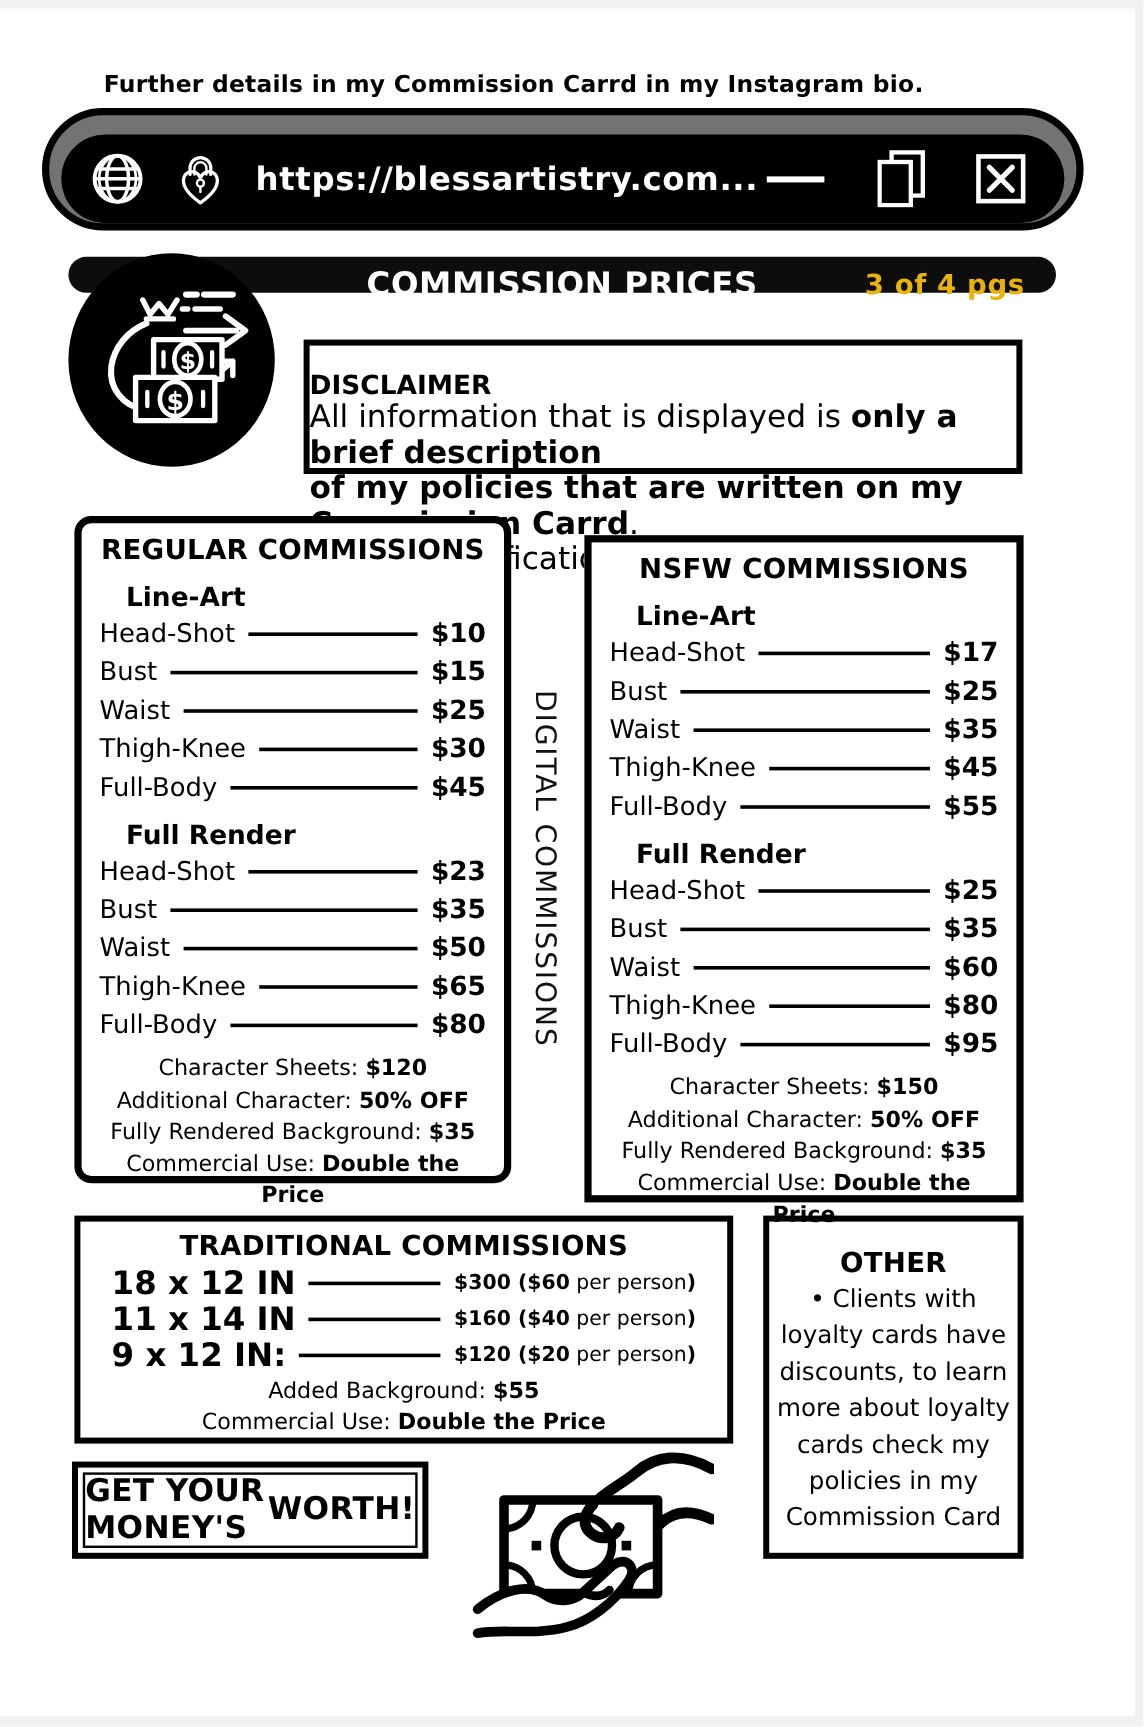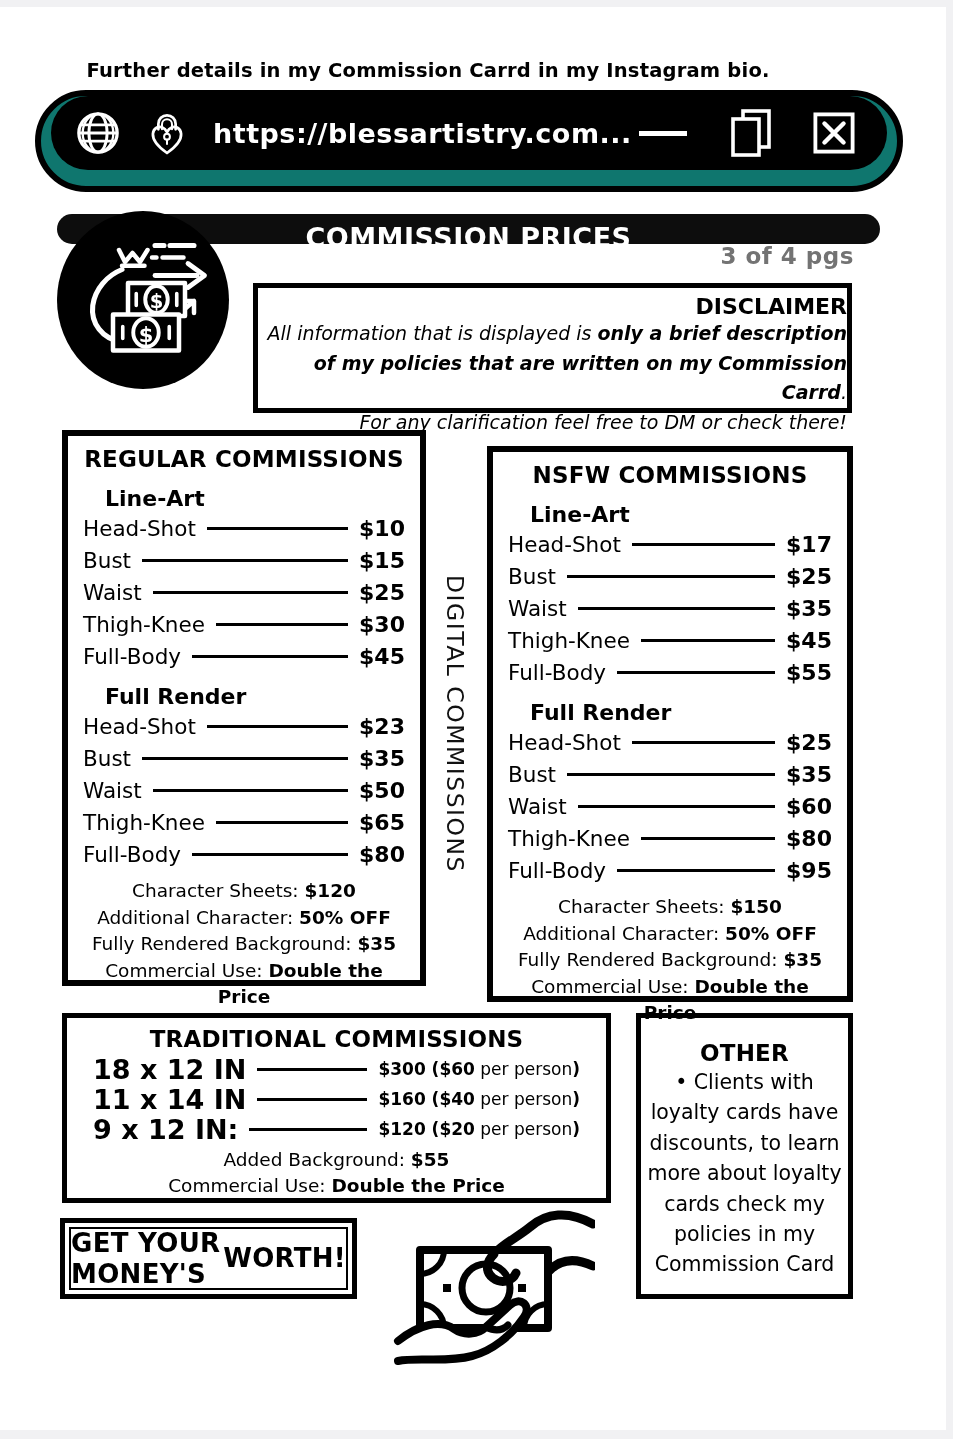--- a/index.html
+++ b/index.html
@@ -10,51 +10,51 @@
   
   .edge-top    { position:absolute; left:0; top:0; width:953px; height:7px; background:#f1f1f3; }
   .edge-bottom { position:absolute; left:0; bottom:0; width:953px; height:9px; background:#f1f1f3; }
   .edge-right  { position:absolute; right:0; top:0; width:7px; height:1439px; background:#f1f1f3; }
 
   .caption { position:absolute; left:0; top:59px; width:856px; text-align:center;
              font-size:19.5px; font-weight:600; letter-spacing:.2px; }
 
   
   .browser { position:absolute; left:35px; top:90px; width:868px; height:102px;
-             border:6px solid #000; border-radius:54px; background:#0f766e;
-             display:flex; align-items:flex-start; padding:0 10px; }
+             border:6px solid #000; border-radius:54px; background:#737373;
+             display:flex; align-items:flex-end; padding:0 10px; }
   .pill { flex:1; height:74px; background:#000; border-radius:40px;
           display:flex; align-items:center; padding:0 24px; }
   .pill svg { display:block; }
   .url { margin-left:26px; color:#fff; font-size:27px; font-weight:800; letter-spacing:.5px; }
   .minus { margin-left:auto; width:48px; height:5px; background:#fff; margin-right:44px; }
   .copyic { margin-right:42px; }
   .closeic { margin-right:8px; }
   .lockic { margin-left:26px; }
 
   
   .hbar { position:absolute; left:57px; top:214px; width:823px; height:30px;
           background:#0d0d0d; border-radius:24px; }
   .hbar-title { position:absolute; left:0; top:0; width:100%; height:47px; line-height:47px;
                 text-align:center; color:#fff; font-size:27px; font-weight:800; letter-spacing:.5px; }
-  .hbar-pgs { position:absolute; right:26px; top:18px; height:47px; line-height:49px;
-              color:#737373; font-size:23px; font-weight:600; letter-spacing:.5px; }
+  .hbar-pgs { position:absolute; right:26px; top:0; height:47px; line-height:49px;
+              color:#eab308; font-size:23px; font-weight:600; letter-spacing:.5px; }
   .logo { position:absolute; left:57px; top:211px; width:172px; height:178px;
           background:#000; border-radius:50%; display:flex; align-items:center; justify-content:center; }
 
   
-  .disclaimer { position:absolute; left:253px; top:283px; width:599px; height:130px;
-                border:5px solid #000; text-align:right; padding-top:6px; }
+  .disclaimer { position:absolute; left:253px; top:283px; width:599px; height:112px;
+                border:5px solid #000; text-align:left; padding-top:21px; }
   .disc-title { font-size:22px; font-weight:800; }
-  .disc-body { font-size:19px; line-height:29.5px; font-weight:500;font-style:italic; }
+  .disc-body { font-size:26px; line-height:29.5px; font-weight:500; }
   .b { font-weight:800; }
 
   
   .pricebox { position:absolute; border:6px solid #000; background:#fff; padding:0 15px; }
-  .box-regular { left:62px; top:430px; width:364px; height:556px; }
+  .box-regular { left:62px; top:430px; width:364px; height:556px;border-radius:14px; }
   .box-nsfw    { left:487px; top:446px; width:366px; height:556px; }
   .box-title { text-align:center; font-size:23px; font-weight:800; margin-top:10px; letter-spacing:.2px; }
   .subtitle { font-size:22px; font-weight:800; margin:14px 0 0 22px; line-height:26px; }
   .subtitle2 { margin-top:12px; }
   .prow { display:flex; align-items:center; height:32px; }
   .plabel { font-size:21.5px; font-weight:500; white-space:nowrap; }
   .leader { flex:1; height:0; border-top:3px solid #000; margin:0 11px; }
   .pprice { font-size:22px; font-weight:800; white-space:nowrap; }
   .extras { margin-top:8px; text-align:center; font-size:18.5px; line-height:26.5px; font-weight:500; }
 

